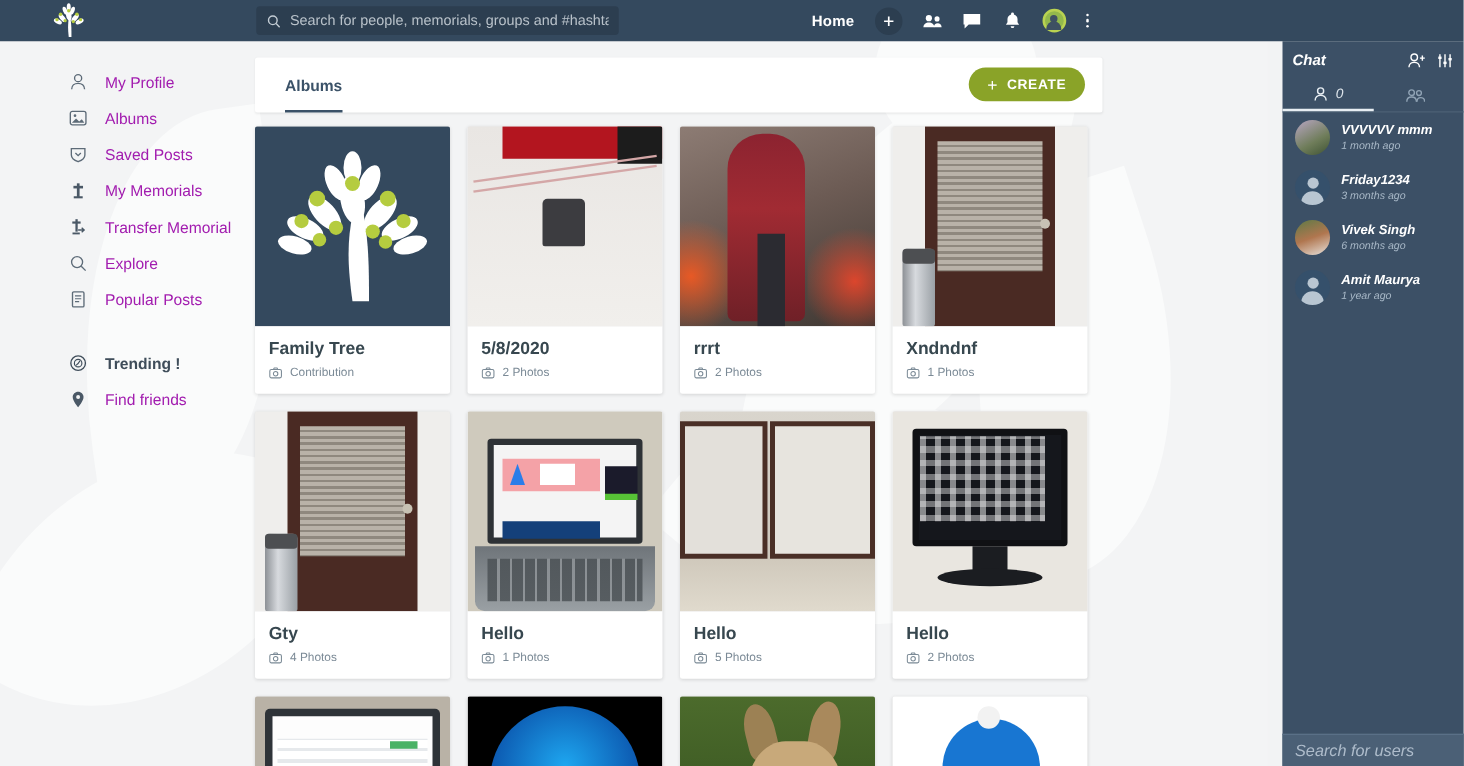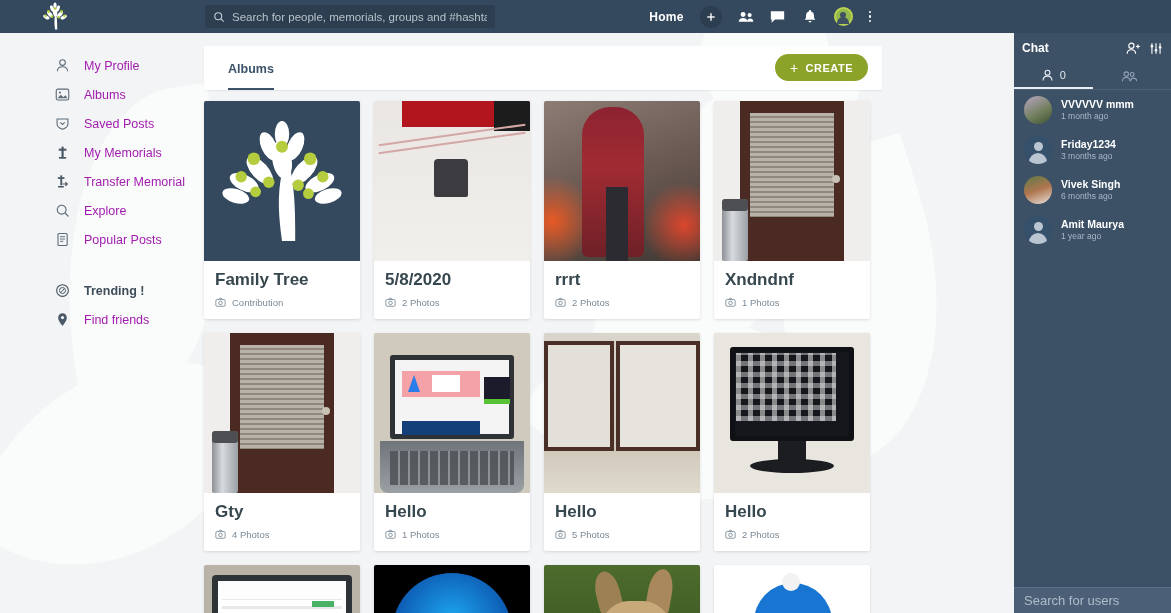--- a/index.html
+++ b/index.html
@@ -99,21 +99,21 @@
   .grid {
     margin-top: 11px; display: grid; grid-template-columns: repeat(4, 156px);
     gap: 14px;
   }
   .card {
     background: #fff; border-radius: 2px; overflow: hidden;
     box-shadow: 0 1px 3px rgba(0,0,0,.12);
   }
   .card-img { width: 156px; height: 160px; overflow: hidden; position: relative; background: #ddd; }
   .card-body { padding: 9px 11px 11px 11px; }
-  .card-title { font-size: 17px; font-weight: bold; color: #37474f; margin-bottom: 7px; }
+  .card-title { font-size: 14px; font-weight: bold; color: #37474f; margin-bottom: 7px; }
   .card-meta { display: flex; align-items: center; gap: 6px; font-size: 9.5px; color: #7b8a96; }
   .cam-ico { width: 11px; height: 11px; flex: 0 0 11px; }
 
   
   .th { position: absolute; inset: 0; }
   .th-familytree { background: #34495e; display: flex; align-items: center; justify-content: center; }
   .th-doc { background: linear-gradient(#e9e6e3, #f1efec); }
   .th-doc .redbar { position: absolute; top: 0; left: 28px; right: 0; height: 26px; background: #b3151f; }
   .th-doc .redbar2 { position: absolute; top: 0; left: 120px; right: 0; height: 30px; background: #1c1c1c; }
   .th-doc .txt { position: absolute; top: 33px; left: 4px; right: 4px; height: 1.5px; background: #d4a7a7; transform: rotate(-8deg); }
@@ -163,22 +163,22 @@
   .th-dog .head { position: absolute; left: 54px; top: 36px; width: 76px; height: 96px; background: #c8a97a; border-radius: 40% 40% 45% 45%; }
   .th-dog .ear1 { position: absolute; left: 52px; top: 6px; width: 24px; height: 44px; background: #9c8154; border-radius: 50% 50% 20% 20%; transform: rotate(-14deg); }
   .th-dog .ear2 { position: absolute; left: 104px; top: 4px; width: 24px; height: 46px; background: #a9895c; border-radius: 50% 50% 20% 20%; transform: rotate(10deg); }
   .th-penguin { background: #fff; }
   .th-penguin .body { position: absolute; left: 36px; top: 44px; width: 86px; height: 116px; border-radius: 46% 46% 40% 40%; background: #111; }
   .th-penguin .hat { position: absolute; left: 40px; top: 18px; width: 78px; height: 40px; border-radius: 40px 40px 0 0; background: #1876d2; }
   .th-penguin .pom { position: absolute; left: 68px; top: 8px; width: 18px; height: 18px; border-radius: 50%; background: #f2f2f2; }
 
   
   .chat {
-    position: absolute; right: 0; top: 33px; width: 157px; height: 580px;
-    background: #3c5066; z-index: 20; color: #fff;
+    position: absolute; right: 0; top: 33px; width: 145px; height: 580px;
+    background: #3c5066; z-index: 20; color: #fff; font-style: italic;
   }
   .chat-head {
     height: 30px; display: flex; align-items: center; padding: 0 8px;
     justify-content: space-between;
   }
   .chat-title { font-size: 12px; font-weight: bold; }
   .chat-head-icons { display: flex; align-items: center; gap: 8px; }
   .chat-tabs { display: flex; height: 27px; border-bottom: 1px solid #4c6075; }
   .chat-tab {
     flex: 1; display: flex; align-items: center; justify-content: center; gap: 6px;

